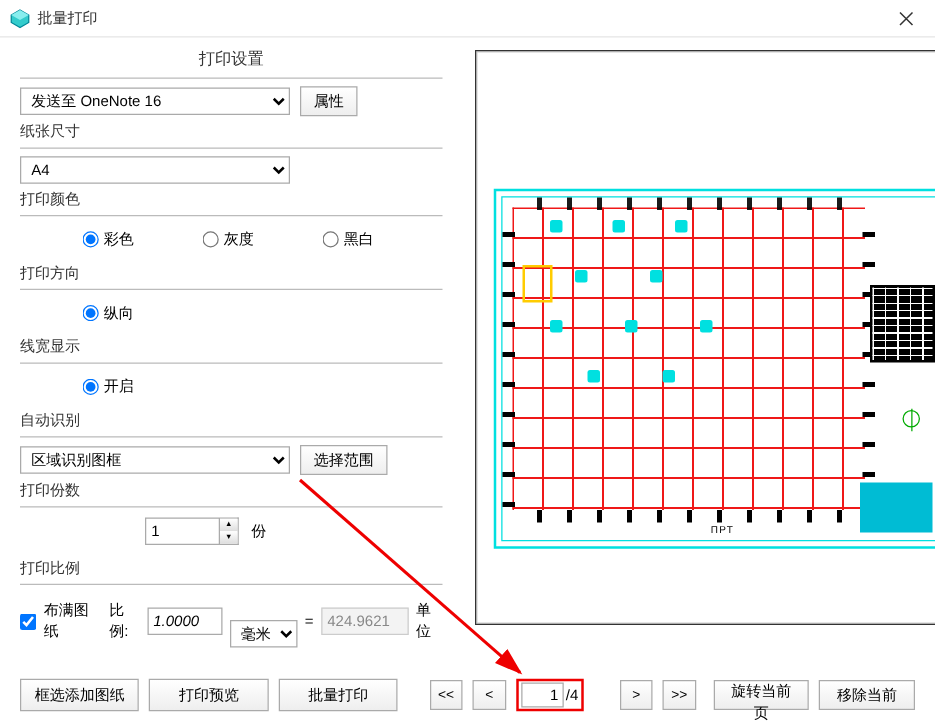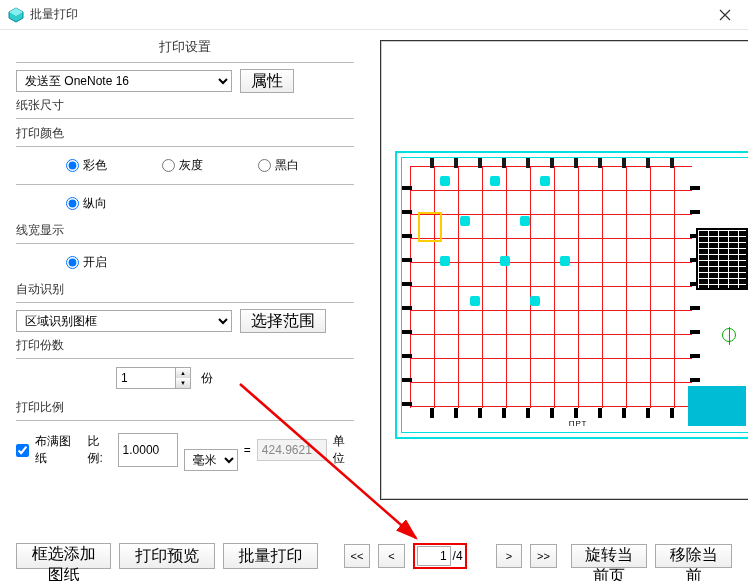--- a/index.html
+++ b/index.html
@@ -19,38 +19,38 @@
 .group { border: none; margin-bottom: 4px; }
 .group-label { font-size: 12px; color: #333; margin-bottom: 4px; display: block; }
 .group-underline { border-bottom: 1px solid #bbb; height: 1px; margin-bottom: 6px; }
 
 .row { display: flex; align-items: center; gap: 8px; margin-bottom: 4px; }
 
 select.combo { height: 22px; width: 260px; border: 1px solid #aaa; background: #fff; padding: 0 4px; font-size: 12px; }
 select.combo-full { width: 216px; }
 select.combo-small { width: 60px; margin-top: 20px; }
 
-.btn { height: 24px; border: 1px solid #aaa; background: linear-gradient(#fff,#eee); padding: 0 10px; font-size: 16px; cursor: pointer; }
+.btn { height: 24px; border: 1px solid #aaa; background: linear-gradient(#fff,#eee); padding: 0 10px; font-size: 12px; cursor: pointer; }
 .btn-wide { width: 100px; height: 26px; }
 
 .radios { display: flex; align-items: center; gap: 0; padding: 4px 0 6px 50px; }
 .radio-item { display: flex; align-items: center; gap: 4px; width: 100px; }
 .radio-item input { margin: 0; }
 .radio-item2 { width: 140px; display: flex; align-items: center; gap: 4px; }
 
 .spin-wrap { display: inline-flex; align-items: center; }
 .spin-input { width: 60px; height: 22px; border: 1px solid #aaa; text-align: left; padding: 0 4px; }
 .spin-btns { display: flex; flex-direction: column; border: 1px solid #aaa; border-left: none; }
 .spin-btns button { width: 14px; height: 10px; font-size: 6px; line-height: 6px; border: none; background: linear-gradient(#fff,#ddd); cursor: pointer; padding:0; }
 
 .copies-row { display:flex; align-items:center; gap:10px; padding-left:100px; padding-top:2px; padding-bottom:6px;}
 
 .scale-row { display:flex; align-items:center; gap:6px; padding-top:2px; }
 .scale-row input[type=checkbox]{margin:0;}
-.scale-input { width:60px; height:34px; border:1px solid #aaa; padding:0 4px; }
+.scale-input { width:60px; height:22px; border:1px solid #aaa; padding:0 4px;font-style:italic; }
 .scale-out { width:70px; height:22px; border:1px solid #ccc; background:#f3f3f3; color:#888; padding:0 4px; }
 
 .bottom-bar { position:absolute; left:0; right:0; bottom:0; height:50px; display:flex; align-items:center; padding:0 16px; gap:8px; }
 .nav-btn { width:28px; height:24px; border:1px solid #aaa; background:linear-gradient(#fff,#eee); cursor:pointer; font-size:11px; display:flex; align-items:center; justify-content:center;}
 .page-box { display:flex; align-items:center; border:2px solid #e00; padding:1px 2px; gap:2px;}
 .page-input { width:34px; height:20px; border:1px solid #aaa; text-align:right; padding:0 3px;}
 .page-total { font-size:12px; }
 
 .preview-frame { width:396px; height:460px; border:1px solid #333; box-shadow:0 0 0 1px #ccc inset; background:#fff; position:relative; padding:18px 10px; }
 .drawing { position:absolute; top:110px; left:14px; right:14px; bottom:60px; border:2px solid #00e0e0; }
@@ -119,20 +119,25 @@
         <select class="combo combo-full">
           <option>发送至 OneNote 16</option>
         </select>
         <button class="btn">属性</button>
       </div>
     </div>
 
     <div class="group">
       <span class="group-label">纸张尺寸</span>
       <div class="group-underline"></div>
+      <div class="row">
+        <select class="combo combo-full">
+          <option>A4</option>
+        </select>
+      </div>
     </div>
 
     <div class="group">
       <span class="group-label">打印颜色</span>
       <div class="group-underline"></div>
       <div class="radios">
         <label class="radio-item">
             <input type="radio" name="pc" checked="" style="">
             <span>彩色</span>
           </label>
@@ -141,20 +146,21 @@
             <span>灰度</span>
           </label>
         <label class="radio-item">
             <input type="radio" name="pc" style="">
             <span>黑白</span>
           </label>
       </div>
     </div>
 
     <div class="group">
+      <span class="group-label">打印方向</span>
       <div class="group-underline"></div>
       <div class="radios">
         <label class="radio-item2">
             <input type="radio" name="po" checked="" style="">
             <span>纵向</span>
           </label>
       </div>
     </div>
 
     <div class="group">

